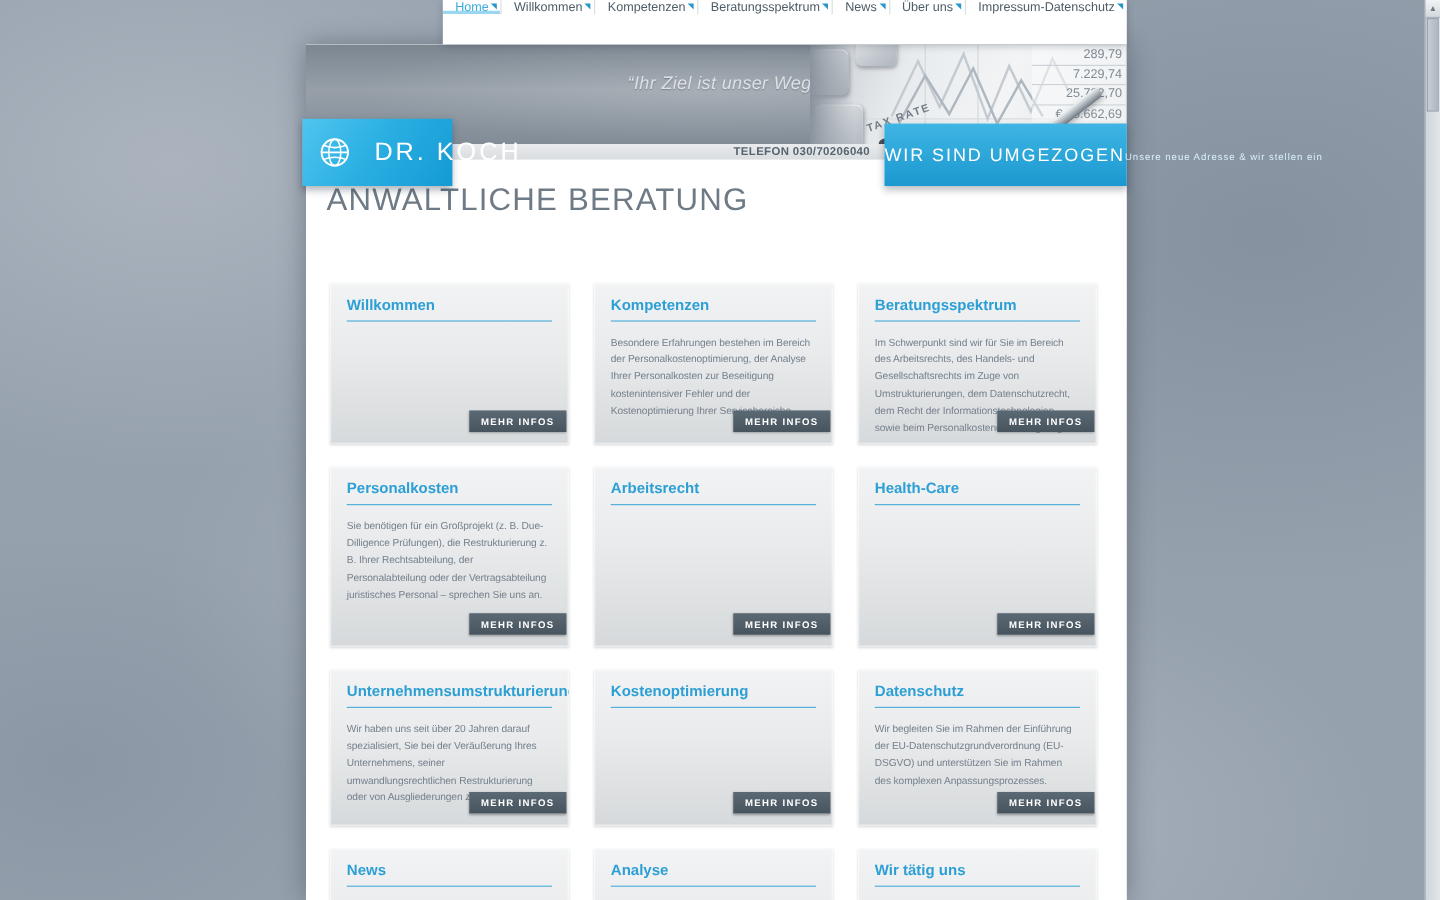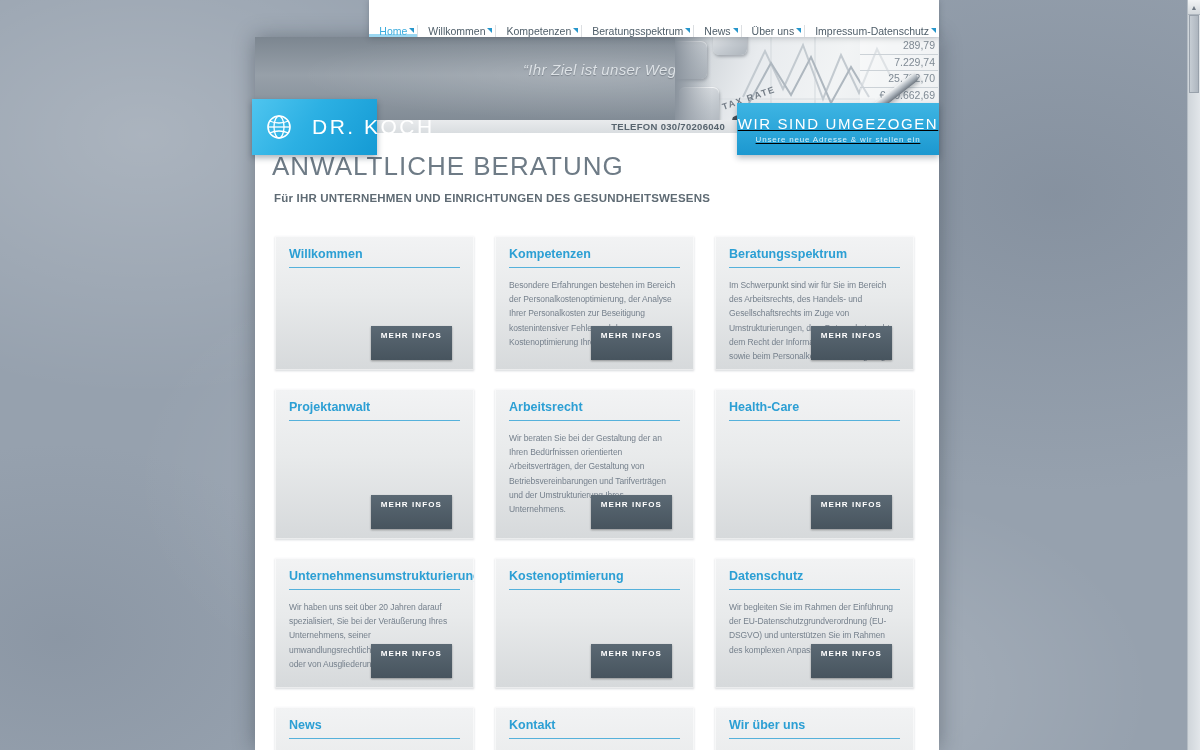--- a/index.html
+++ b/index.html
@@ -15,21 +15,21 @@
       radial-gradient(ellipse 620px 420px at 12% 18%, rgba(255,255,255,.20), transparent 62%),
       radial-gradient(ellipse 540px 380px at 38% 64%, rgba(255,255,255,.12), transparent 60%),
       radial-gradient(ellipse 700px 480px at 88% 26%, rgba(108,120,136,.38), transparent 62%),
       radial-gradient(ellipse 520px 340px at 70% 92%, rgba(255,255,255,.16), transparent 60%),
       radial-gradient(ellipse 420px 300px at 5% 85%, rgba(108,120,136,.25), transparent 65%);
   }
 
   
   .nav{
     position:absolute;top:0;right:261px;height:37px;
-    display:flex;align-items:flex-end;background:#fff;
+    display:flex;align-items:flex-start;background:#fff;
     box-shadow:0 1px 6px rgba(30,40,50,.25);
     z-index:6;
   }
   .nav-item{
     position:relative;display:flex;align-items:center;
     padding:0 10px;font-size:10.5px;color:#4e5d68;cursor:pointer;
     border-right:1px solid #dcdfe2;white-space:nowrap;
   }
   .nav-item:last-child{border-right:none;}
   .nav-item .corner{
@@ -124,21 +124,21 @@
   .logo .bar{width:1px;height:38px;background:rgba(255,255,255,.85);margin-left:9px;}
   .logo .word{
     margin-left:10px;color:#fff;font-size:21px;font-weight:300;letter-spacing:2.5px;white-space:nowrap;
   }
 
   
   .moved{
     position:absolute;left:737px;top:103px;width:202px;height:52px;z-index:5;
     background:linear-gradient(180deg,#3eb5e3 0%,#1c98d0 100%);
     box-shadow:0 3px 6px rgba(20,40,60,.3);
-    display:flex;flex-direction:column;align-items:center;justify-content:center;cursor:pointer;text-decoration:underline;
+    display:flex;flex-direction:row;align-items:center;justify-content:space-between;cursor:pointer;
   }
   .moved .t1{color:#fff;font-size:15px;font-weight:300;letter-spacing:1.6px;white-space:nowrap;}
   .moved .t2{color:#d8f1fb;font-size:8px;letter-spacing:.8px;margin-top:3px;white-space:nowrap;}
 
   
   .page-title{
     position:absolute;left:17px;top:114px;
     font-size:26px;font-weight:300;color:#6e7b86;letter-spacing:1px;white-space:nowrap;
   }
   .page-subtitle{
@@ -160,24 +160,24 @@
     overflow:hidden;
   }
   .card h3{
     margin:0;font-size:12.5px;font-weight:bold;color:#2c9fd4;
     padding-bottom:6px;border-bottom:1px solid #55b1db;white-space:nowrap;cursor:pointer;
   }
   .card p{
     margin:10px 0 0;font-size:8.5px;line-height:14.2px;letter-spacing:-.1px;color:#76818d;
   }
   .mehr-btn{
-    position:absolute;right:22px;bottom:10px;border:none;cursor:pointer;
+    position:absolute;right:2px;bottom:10px;border:none;cursor:pointer;
     background:linear-gradient(#5b6974,#47545e);color:#fff;
     font-family:"Liberation Sans",sans-serif;font-size:8px;font-weight:bold;letter-spacing:1.1px;
-    padding:5px 10px 20px;box-shadow:0 1px 2px rgba(0,0,0,.35);
+    padding:5px 10px 4px;box-shadow:0 1px 2px rgba(0,0,0,.35);
   }
 
   
   .scrollbar{
     position:absolute;right:0;top:0;width:12px;height:750px;z-index:9;
     background:linear-gradient(90deg,#cfd5da,#e2e6ea);border-left:1px solid #b4bcc4;
   }
   .scroll-btn{
     position:absolute;top:0;left:0;width:12px;height:14px;cursor:pointer;
     background:linear-gradient(#f2f4f5,#d3d8dc);border-bottom:1px solid #aeb6be;
@@ -252,44 +252,43 @@
             <div class="fig">€ 24.409,50</div>
           </div>
         <div class="pen"></div>
         <div class="blend"></div>
       </div>
     </div>
 
     <div class="phonebar">TELEFON 030/70206040</div>
 
     <h1 class="page-title" style="margin:0;">ANWALTLICHE BERATUNG</h1>
-    <h2 class="page-subtitle" style="margin:0;">Für IHR UNTERNEHMEN UND EINRICHTUNGEN DES GESUNDHEITSWESENS</h2>
 
     <div class="cards">
         <div class="card">
         <h3>Willkommen</h3>
         <button class="mehr-btn">MEHR INFOS</button>
       </div>
         <div class="card">
         <h3>Kompetenzen</h3>
         <p>Besondere Erfahrungen bestehen im Bereich der Personalkostenoptimierung, der Analyse Ihrer Personalkosten zur Beseitigung kostenintensiver Fehler und der Kostenoptimierung Ihrer Service­bereiche.</p>
         <button class="mehr-btn">MEHR INFOS</button>
       </div>
         <div class="card">
         <h3>Beratungsspektrum</h3>
         <p> Im Schwerpunkt sind wir für Sie im Bereich des Arbeitsrechts, des Handels- und Gesellschafts­rechts im Zuge von Umstrukturierungen, dem Datenschutzrecht, dem Recht der Informations­technologien sowie beim Personalkosten­controlling tätig.</p>
         <button class="mehr-btn">MEHR INFOS</button>
       </div>
         <div class="card">
-        <h3>Projektanwalt</h3>
+        <h3>Personalkosten</h3>
+        <p>Sie benötigen für ein Großprojekt (z. B. Due-Dilligence Prüfungen), die Restrukturierung z. B. Ihrer Rechtsabteilung, der Personalabteilung oder der Vertragsabteilung juristisches Personal – sprechen Sie uns an.</p>
         <button class="mehr-btn">MEHR INFOS</button>
       </div>
         <div class="card">
         <h3>Arbeitsrecht</h3>
-        <p>Wir beraten Sie bei der Gestaltung der an Ihren Bedürfnissen orientierten Arbeitsverträgen, der Gestaltung von Betriebsvereinbarungen und Tarifverträgen und der Umstrukturierung Ihres Unternehmens.</p>
         <button class="mehr-btn">MEHR INFOS</button>
       </div>
         <div class="card">
         <h3>Health-Care</h3>
         <button class="mehr-btn">MEHR INFOS</button>
       </div>
         <div class="card">
         <h3>Unternehmensumstrukturierung</h3>
         <p>Wir haben uns seit über 20 Jahren darauf spezialisiert, Sie bei der Veräußerung Ihres Unternehmens, seiner umwandlungsrechtlichen Restrukturierung oder von Ausgliederungen zu beraten.</p>
         <button class="mehr-btn">MEHR INFOS</button>
@@ -302,26 +301,26 @@
         <h3>Datenschutz</h3>
         <p>Wir begleiten Sie im Rahmen der Einführung der EU-Datenschutzgrundverordnung (EU-DSGVO) und unterstützen Sie im Rahmen des komplexen Anpassungsprozesses.</p>
         <button class="mehr-btn">MEHR INFOS</button>
       </div>
         <div class="card">
         <h3>News</h3>
         <p></p>
 
       </div>
         <div class="card">
-        <h3>Kontakt</h3>
+        <h3>Analyse</h3>
         <p></p>
 
       </div>
         <div class="card">
-        <h3>Wir über uns</h3>
+        <h3>Wir tätig uns</h3>
         <p></p>
 
       </div>
       </div>
 
   </div>
 
   <div class="logo">
     <svg class="globe" width="28" height="28" viewBox="0 0 28 28">
       <circle cx="14" cy="14" r="11" fill="none" stroke="#ffffff" stroke-width="1.6"></circle>

